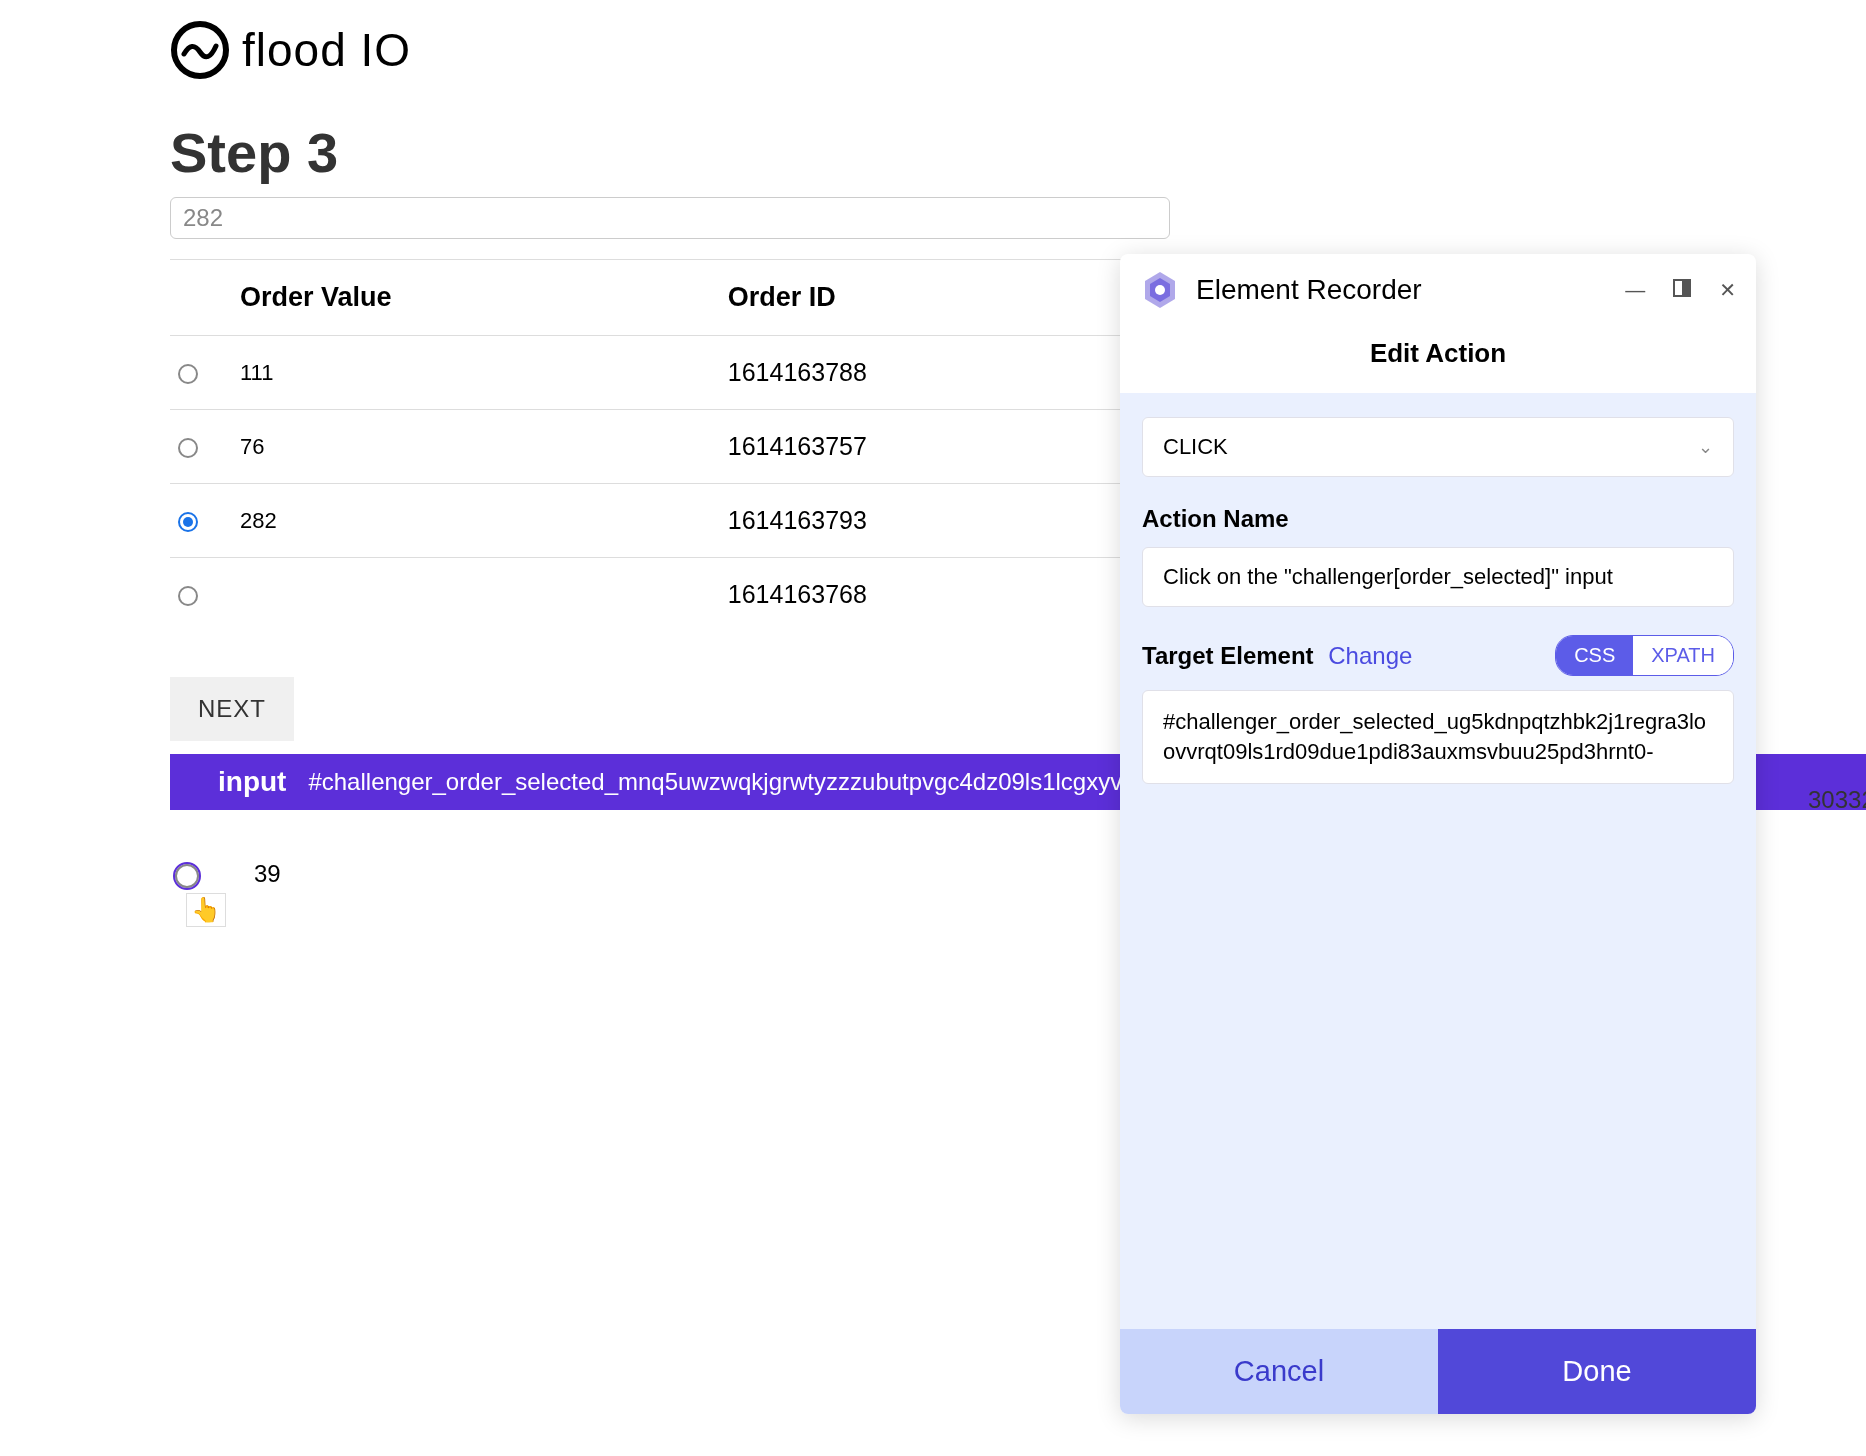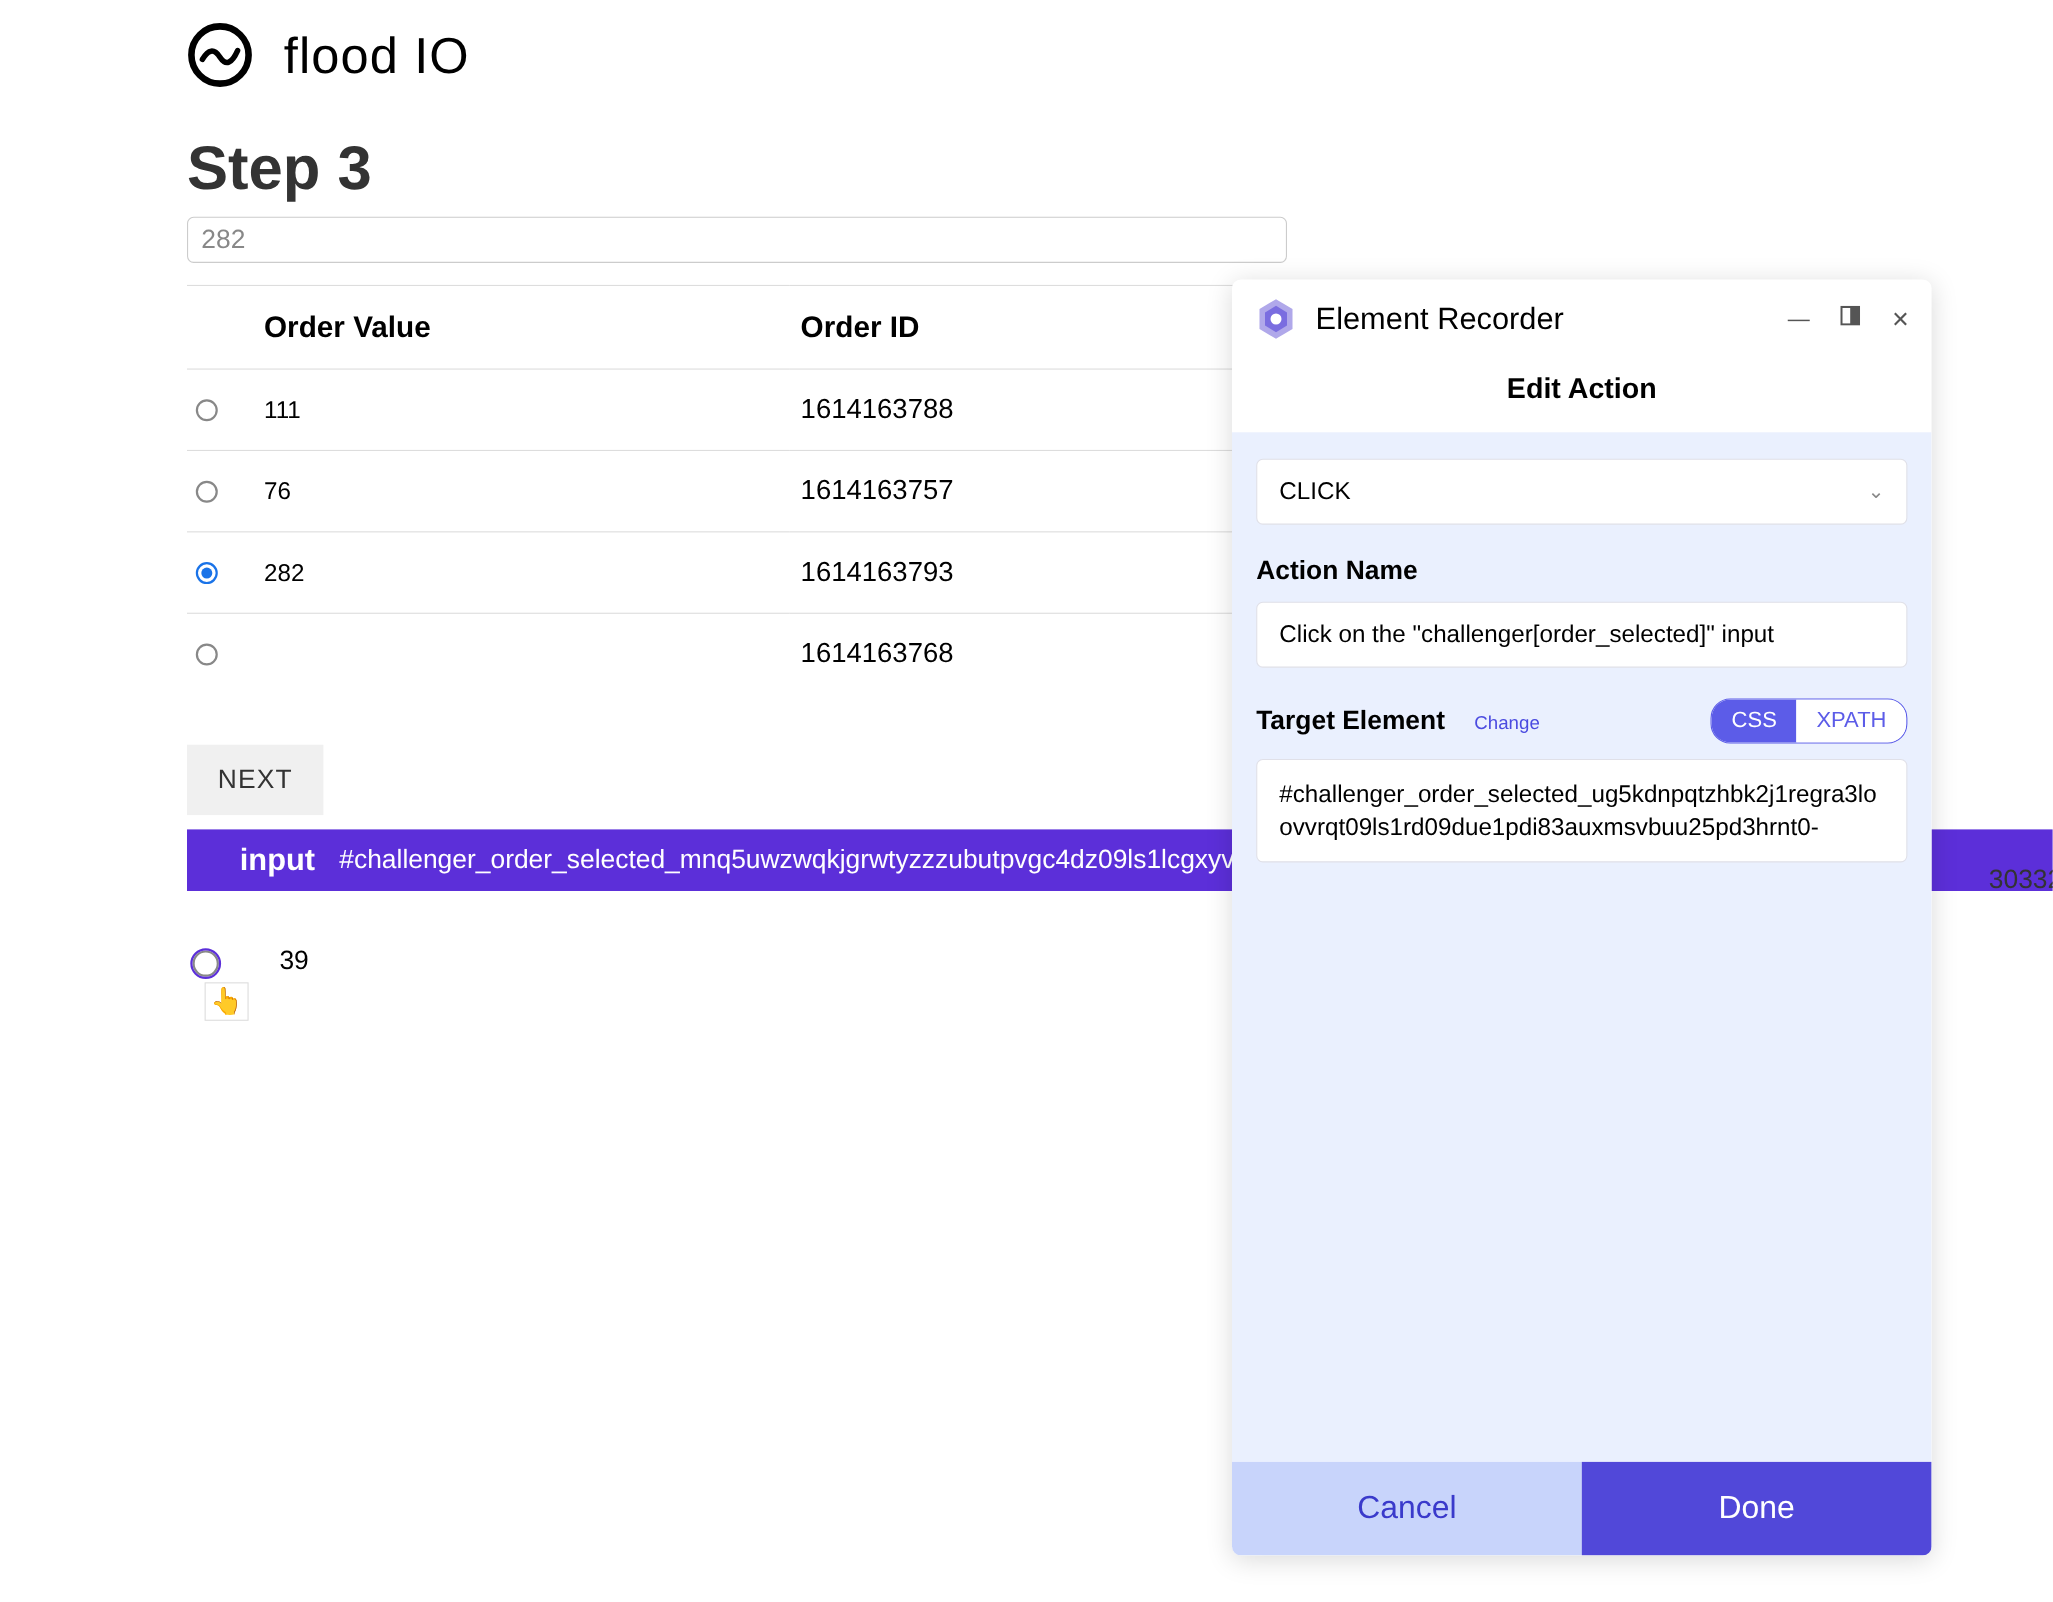--- a/index.html
+++ b/index.html
@@ -1,18 +1,18 @@
 <!DOCTYPE html>
 <html><head>
 <meta charset="utf-8">
 <style>
 * { box-sizing: border-box; margin: 0; padding: 0; }
 body { font-family: -apple-system, BlinkMacSystemFont, "Segoe UI", Helvetica, Arial, sans-serif; background: #fff; color: #000; width: 1866px; height: 1456px; position: relative; overflow: hidden; }
 .page { padding: 20px 50px 20px 170px; }
-.logo { display: flex; align-items: center; gap: 28px; margin-bottom: 40px; text-align: center; }
+.logo { display: flex; align-items: center; gap: 12px; margin-bottom: 40px; text-align: center; }
 .logo-icon { width: 60px; height: 60px; }
 .logo-text { font-size: 46px; font-weight: 500; letter-spacing: 1px; }
 .step-title { font-size: 56px; font-weight: 600; color: #333; margin-bottom: 12px; }
 .value-input { width: 1000px; border: 1px solid #ccc; border-radius: 6px; padding: 6px 12px; font-size: 24px; color: #888; margin-bottom: 20px; background: #fff; }
 .table { width: 1000px; border-collapse: collapse; }
 .table th, .table td { text-align: left; padding: 22px 10px; border-top: 1px solid #ddd; font-size: 25px; }
 .table th { font-weight: 700; font-size: 27px; }
 .table th:first-child, .table td.radio-cell { width: 60px; padding-left: 8px; }
 .table td.val-cell { font-size: 22px; }
 .radio { width: 20px; height: 20px; border: 2px solid #888; border-radius: 50%; display: inline-block; vertical-align: middle; position: relative; }
@@ -26,21 +26,21 @@
 .hover-outline-radio { position: absolute; left: 175px; top: 864px; width: 24px; height: 24px; border: 2px solid #888; border-radius: 50%; outline: 2px solid #5c2fd9; outline-offset: 0px; }
 .hover-row-value { position: absolute; left: 254px; top: 860px; font-size: 24px; }
 .panel { position: absolute; left: 1120px; top: 254px; width: 636px; height: 1160px; background: #fff; border-radius: 8px; box-shadow: 0 4px 24px rgba(0,0,0,0.15); display: flex; flex-direction: column; overflow: hidden; }
 .panel-header { display: flex; align-items: center; padding: 16px 20px; gap: 16px; }
 .panel-header .title { font-size: 28px; font-weight: 500; flex: 1; }
 .panel-controls { display: flex; gap: 28px; align-items: center; color: #555; }
 .panel-controls span { cursor: pointer; font-size: 20px; }
 .subtitle { text-align: center; font-size: 26px; font-weight: 700; padding: 12px 0 24px; }
 .panel-body { background: #eaf0fe; flex: 1; padding: 24px 22px; overflow: auto; }
 .field-label { font-size: 24px; font-weight: 700; margin-bottom: 14px; }
-.field-label .change { font-size: 17px; font-weight: 400; color: #4b4be0; margin-left: 20px; cursor: pointer; text-align: right; }
+.field-label .change { font-size: 24px; font-weight: 400; color: #4b4be0; margin-left: 8px; cursor: pointer; text-align: right; }
 .select-box, .text-box, .textarea-box { width: 100%; background: #fff; border: 1px solid #e0e0e8; border-radius: 6px; padding: 16px 20px; font-size: 22px; margin-bottom: 28px; }
 .select-box { display: flex; justify-content: space-between; align-items: center; cursor: pointer; text-align: center; }
 .select-box .chev { color: #888; font-size: 18px; }
 .textarea-box { font-family: inherit; line-height: 1.35; word-break: break-all; height: 94px; overflow: hidden; resize: none; }
 .target-row { display: flex; align-items: center; justify-content: space-between; margin-bottom: 14px; }
 .seg { display: flex; border: 1.5px solid #5c5ce8; border-radius: 18px; overflow: hidden; }
 .seg button { border: none; padding: 8px 18px; font-size: 20px; background: #fff; color: #5c5ce8; cursor: pointer; }
 .seg button.active { background: #5c5ce8; color: #fff; }
 .panel-footer { display: flex; }
 .panel-footer button { flex: 1; border: none; padding: 26px 0; font-size: 29px; font-weight: 400; cursor: pointer; }

